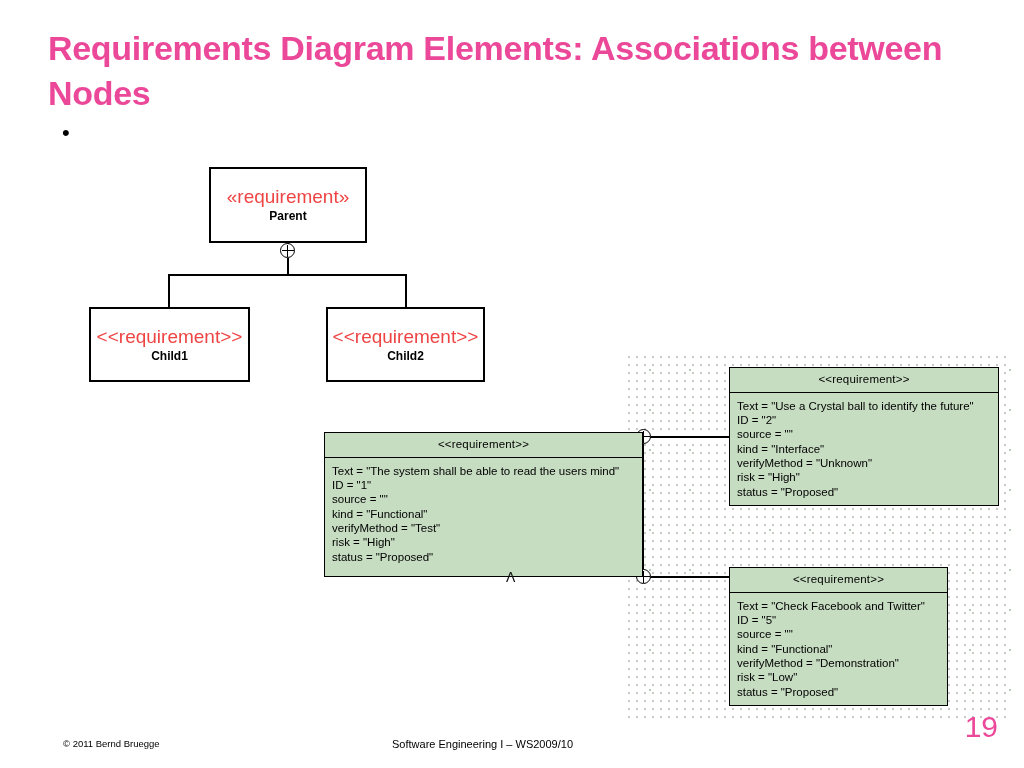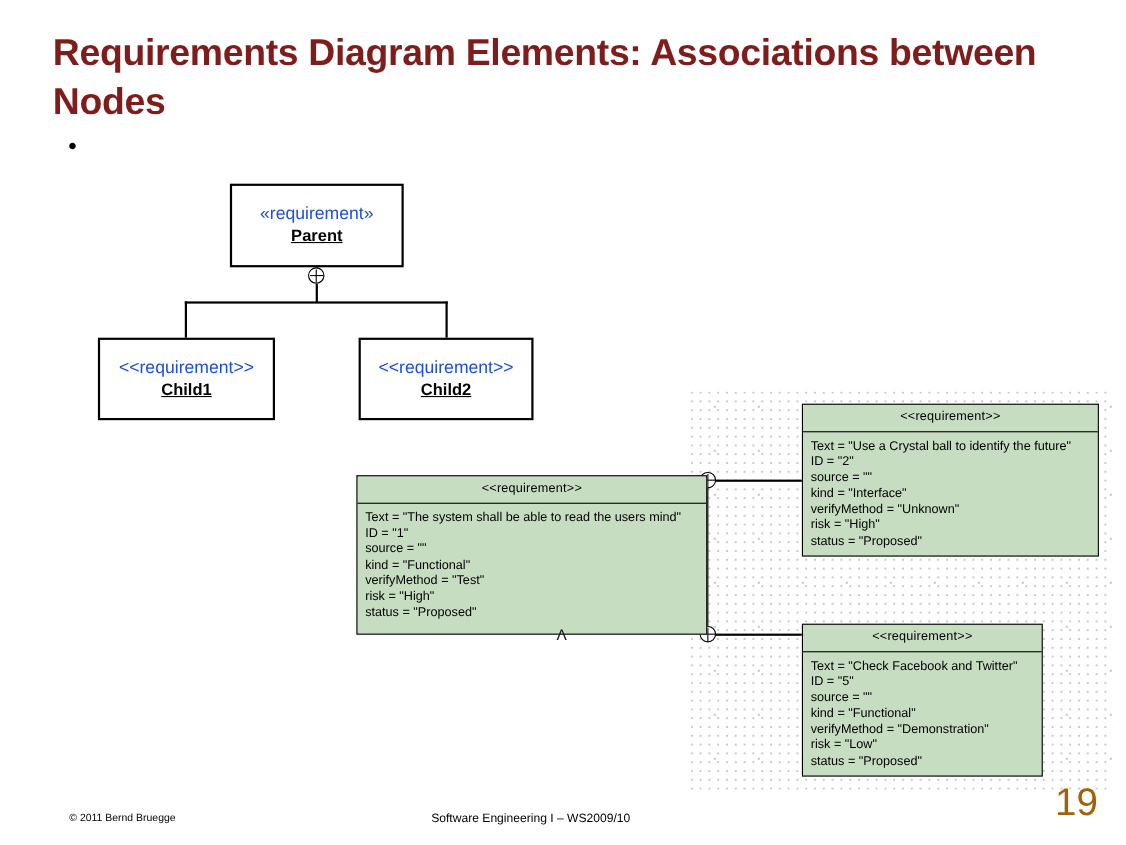--- a/index.html
+++ b/index.html
@@ -19,21 +19,21 @@
   
   #slide-title {
     position: absolute;
     left: 48px;
     top: 26px;
     width: 950px;
     font-size: 34px;
     font-weight: bold;
     line-height: 1.33;
     letter-spacing: -0.3px;
-    color: #7f1d1d;
+    color: #ec4899;
   }
 
   #bullet-row {
     position: absolute;
     left: 62px;
     top: 122px;
     width: 900px;
     display: flex;
     align-items: baseline;
     gap: 13px;
@@ -51,30 +51,29 @@
     background: #ffffff;
     border: 2px solid #000000;
     box-sizing: border-box;
     display: flex;
     flex-direction: column;
     align-items: center;
     justify-content: center;
     text-align: center;
   }
   .uml-node .stereotype {
-    font-size: 16px;
-    color: #1d4ed8;
+    font-size: 19px;
+    color: #ef4444;
     line-height: 1.25;
   }
   .uml-node .node-name {
-    font-size: 15px;
+    font-size: 12px;
     font-weight: bold;
     color: #000;
     line-height: 1.3;
-    text-decoration: underline;
   }
 
   
   .conn {
     position: absolute;
     background: #000000;
   }
   .conn-h { height: 2px; }
   .conn-v { width: 2px; }
 
@@ -181,22 +180,22 @@
     position: absolute;
     left: 392px;
     top: 738px;
     font-size: 11px;
     color: #000;
   }
   #slide-number {
     position: absolute;
     right: 26px;
     top: 710px;
-    font-size: 35px;
-    color: #a16207;
+    font-size: 30px;
+    color: #ec4899;
   }
 </style>
 </head>
 <body>
 
 <div id="slide-title">Requirements Diagram Elements: Associations between Nodes</div>
 
 <div id="bullet-row">
   <span class="bullet-dot">•</span>
 </div>

